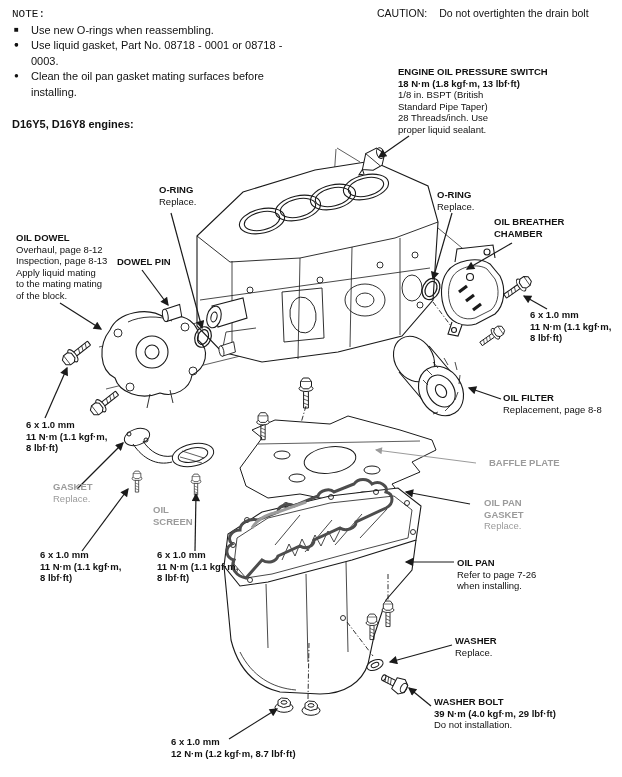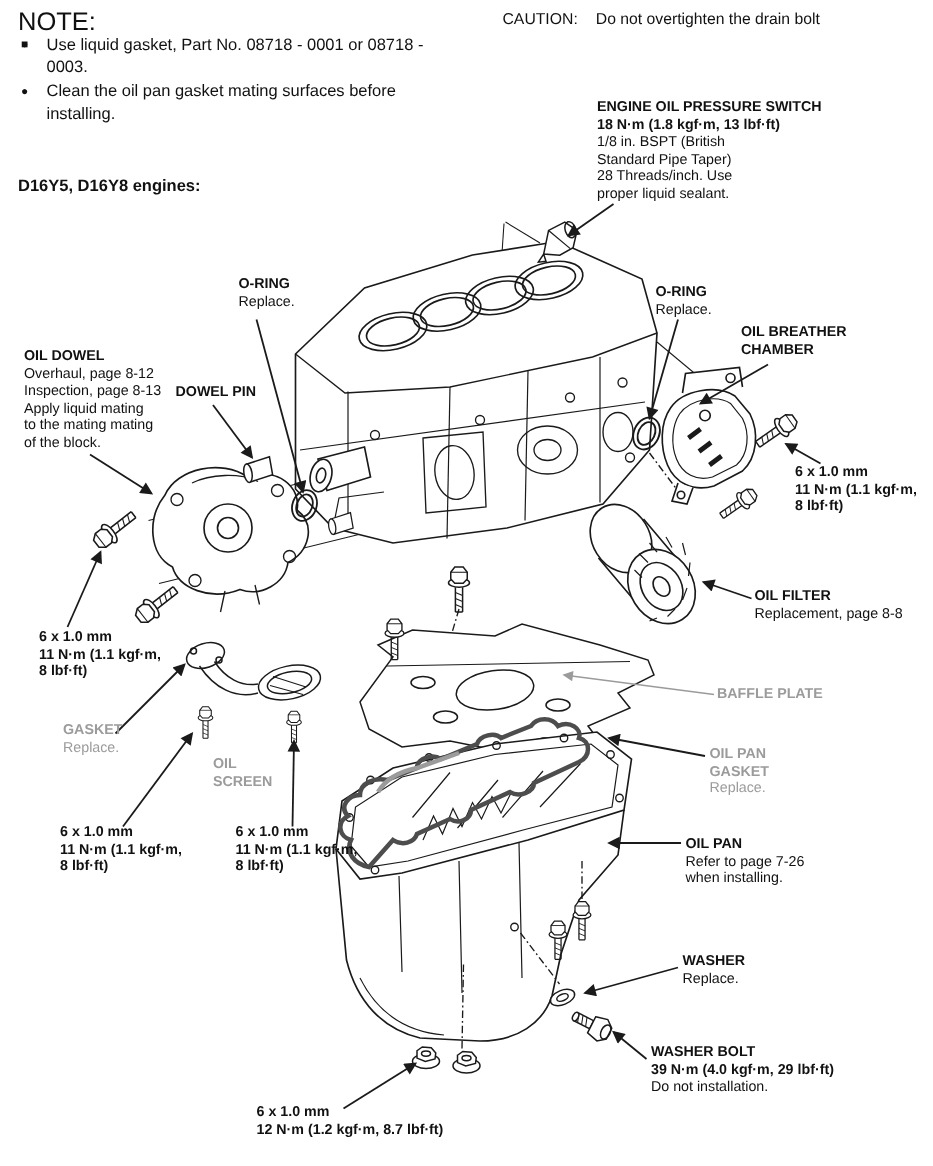--- a/index.html
+++ b/index.html
@@ -1,29 +1,29 @@
 <!DOCTYPE html>
 <html><head>
 <meta charset="utf-8">
 <style>
   html,body{margin:0;padding:0;background:#fff;}
   body{width:622px;height:777px;position:relative;overflow:hidden;
        font-family:"Liberation Sans",sans-serif;color:#111;}
   svg.diagram{position:absolute;left:0;top:0;}
   .note{position:absolute;left:12px;top:7px;width:292px;font-size:11px;line-height:15.5px;}
-  .note-title{font-size:17px;}
+  .note-title{font-size:11px;font-family:Liberation Mono, monospace;}
   .note ul{list-style:none;margin:0;padding:0;}
   .note li{position:relative;padding-left:19px;}
   .note .blt{position:absolute;left:2px;top:-1px;font-size:8px;}
   .engines{position:absolute;left:12px;top:118px;font-size:11px;font-weight:bold;}
   .caution{position:absolute;left:335px;top:7px;font-size:10.5px;white-space:nowrap;}
-  .caution .cl{margin-right:12px;}
+  .caution .cl{margin-right:12px;margin-left:42px;}
   .callout{position:absolute;font-size:9.5px;line-height:11.5px;white-space:nowrap;}
   .callout .b{font-weight:bold;}
-  .gray{color:#9b9b9b;}
+  .gray{color:#9b9b9b;margin-left:11px;}
 </style>
 </head>
 <body>
 
 <svg class="diagram" width="622" height="777" viewBox="0 0 622 777">
   <defs>
     <marker id="ah" viewBox="0 0 10 10" refX="8.5" refY="5" markerWidth="9" markerHeight="7" orient="auto">
       <path d="M0,0 L10,5 L0,10 Z" fill="#1a1a1a"></path>
     </marker>
     <marker id="ahg" viewBox="0 0 10 10" refX="8.5" refY="5" markerWidth="9" markerHeight="7" orient="auto">
@@ -249,21 +249,21 @@
     <path d="M454,562 L406,562" marker-end="url(#ah)"></path>
     <path d="M452,645 L390,662" marker-end="url(#ah)"></path>
     <path d="M431,706 L409,688" marker-end="url(#ah)"></path>
     <path d="M229,739 L277,709" marker-end="url(#ah)"></path>
   </g>
 </svg>
 
 <div class="note">
   <div class="note-title">NOTE:</div>
   <ul>
-    <li><span class="blt">■</span></li>
+    <li><span class="blt">■</span><span>Use new O-rings when reassembling.</span></li>
     <li><span class="blt">●</span></li>
     <li><span class="blt">●</span><span>Use liquid gasket, Part No. 08718 - 0001 or 08718 - 0003.</span></li>
     <li><span class="blt">●</span><span>Clean the oil pan gasket mating surfaces before installing.</span></li>
   </ul>
 </div>
 <div class="engines">D16Y5, D16Y8 engines:</div>
 
 <div class="caution">
   <span class="cl">CAUTION:</span><span>Do not overtighten the drain bolt</span>
 </div>

